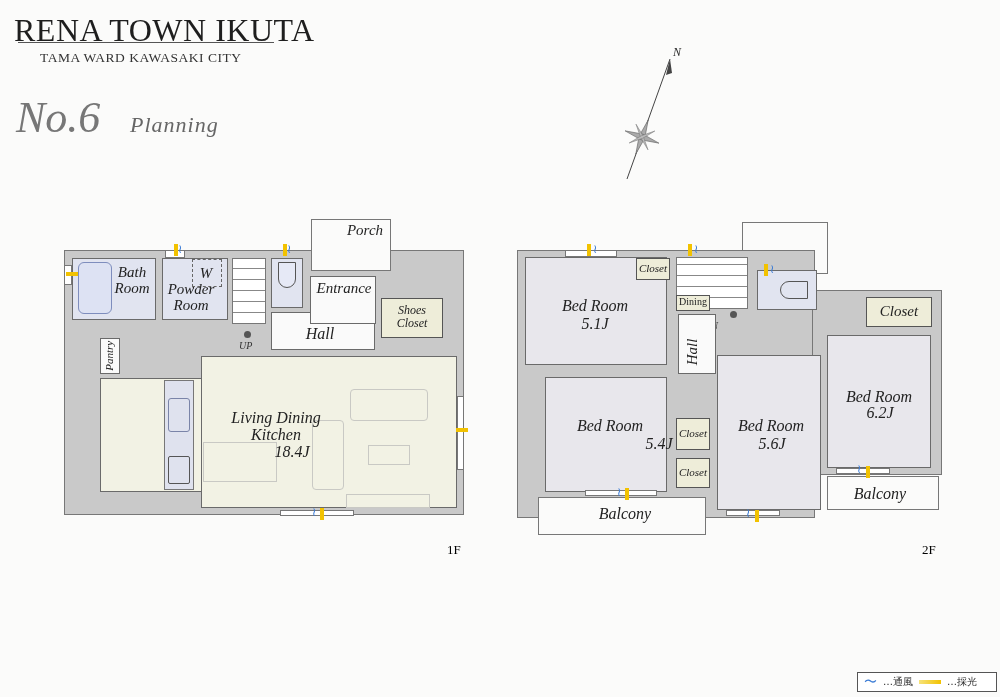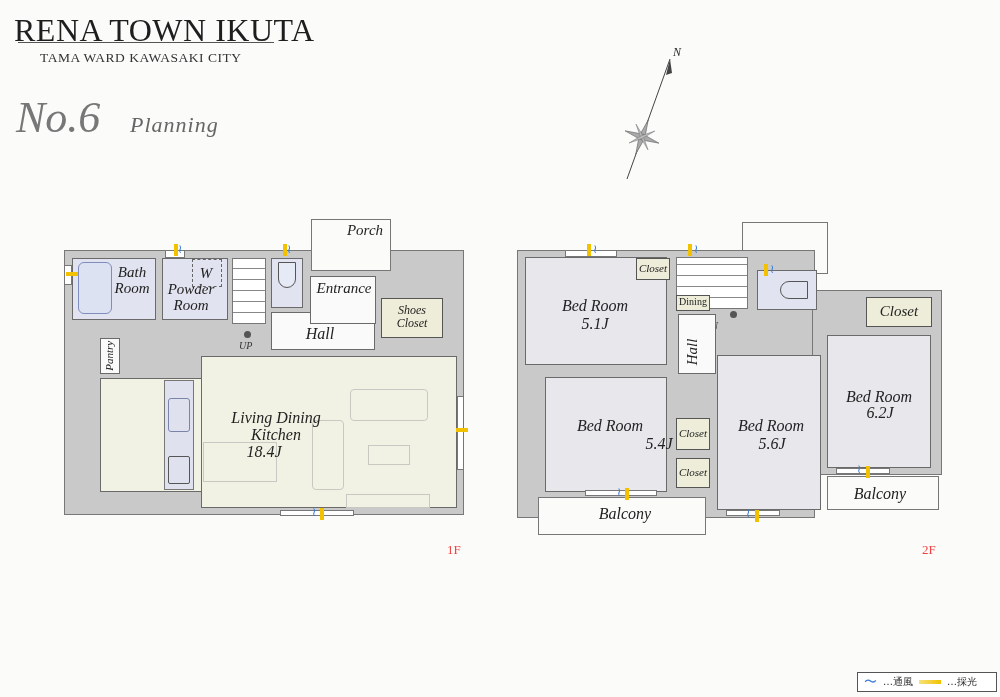--- a/index.html
+++ b/index.html
@@ -17,21 +17,21 @@
   .ldk { background:#f2f2e4; }
   .bed { background:#e8e7ec; }
   .hall { background:#fafafa; }
   .closet { background:#eeedd9; border:1px solid #555; }
   .out { background:#fbfbfa; border:1px solid #777; }
   .label { position:absolute; font-style:italic; text-align:center; line-height:1.05; color:#222; }
   .lbl16 { font-size:16px; }
   .lbl15 { font-size:15px; }
   .lbl12 { font-size:12px; }
   .lbl11 { font-size:11px; }
-  .floor { position:absolute; font-size:13px; color:#ef4444; }
+  .floor { position:absolute; font-size:13px; color:#000000; }
   .win { position:absolute; background:#fff; border:1px solid #777; box-sizing:border-box; }
   .sun { position:absolute; width:4px; height:12px; background:#f2c200; }
   .wind { position:absolute; font-size:12px; color:#3a7bd5; font-family:"DejaVu Sans",sans-serif; }
   .legend { left:857px; top:672px; width:140px; height:20px; border:1px solid #555; box-sizing:border-box;
             font-family:"DejaVu Sans",sans-serif; font-size:10px; display:flex; align-items:center; gap:6px; padding:0 6px; background:#fff; }
   .lg-wave { color:#3a7bd5; font-size:13px; }
   .lg-sun { width:22px; height:4px; background:linear-gradient(90deg,#f6e27a,#f2c200); }
   .stairs { position:absolute; background:repeating-linear-gradient(0deg,#fff 0 10px,#888 10px 11px); border:1px solid #777; box-sizing:border-box; }
   .dot { position:absolute; width:7px; height:7px; border-radius:50%; background:#555; }
   .small { position:absolute; font-size:10px; font-style:italic; color:#333; }
@@ -101,21 +101,21 @@
   <div class="furn" style="left:164px;top:380px;width:30px;height:110px;background:#dfe2ee;border-color:#777;"></div>
   <div class="furn" style="left:168px;top:398px;width:22px;height:34px;border-color:#7a84a8;border-radius:3px;"></div>
   <div class="furn" style="left:168px;top:456px;width:22px;height:28px;border-color:#555;border-radius:2px;"></div>
   <div class="furn" style="left:203px;top:442px;width:74px;height:40px;"></div>
   <div class="furn" style="left:350px;top:389px;width:78px;height:32px;border-radius:4px;"></div>
   <div class="furn" style="left:312px;top:420px;width:32px;height:70px;border-radius:4px;"></div>
   <div class="furn" style="left:368px;top:445px;width:42px;height:20px;"></div>
   <div class="furn" style="left:346px;top:494px;width:84px;height:14px;"></div>
   <div class="label lbl16" style="left:226px;top:410px;width:100px;white-space:pre;">Living Dining
 Kitchen</div>
-  <div class="label lbl16" style="left:244px;top:444px;width:40px;">18.4J</div>
+  <div class="label lbl16" style="left:272px;top:444px;width:40px;">18.4J</div>
 
   <div class="win" style="left:165px;top:250px;width:20px;height:8px;"></div>
   <div class="sun" style="left:174px;top:244px;"></div>
   <div class="wind" style="left:178px;top:242px;">≀</div>
   <div class="win" style="left:64px;top:265px;width:8px;height:20px;"></div>
   <div class="sun" style="left:66px;top:272px;width:12px;height:4px;"></div>
   <div class="sun" style="left:283px;top:244px;"></div>
   <div class="wind" style="left:287px;top:242px;">≀</div>
   <div class="win" style="left:280px;top:510px;width:74px;height:6px;"></div>
   <div class="sun" style="left:320px;top:508px;"></div>

